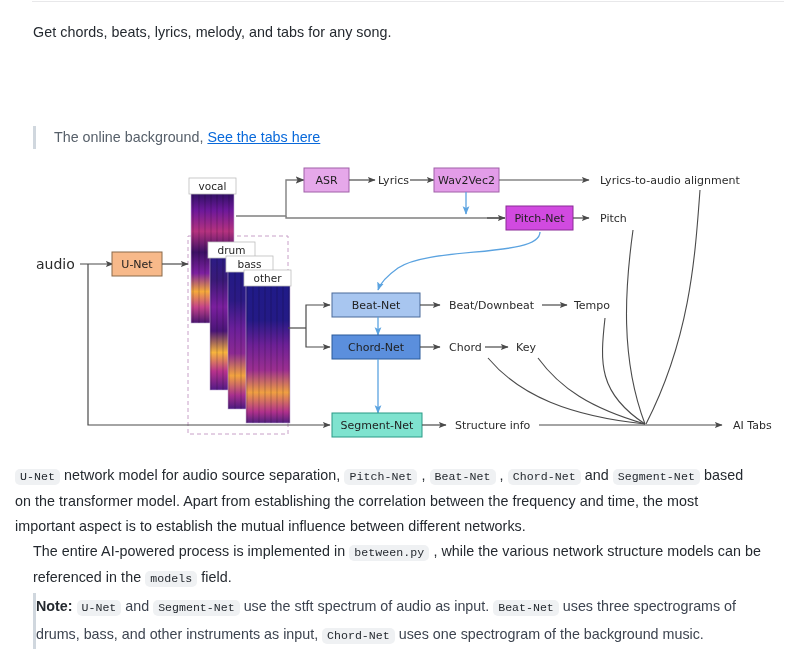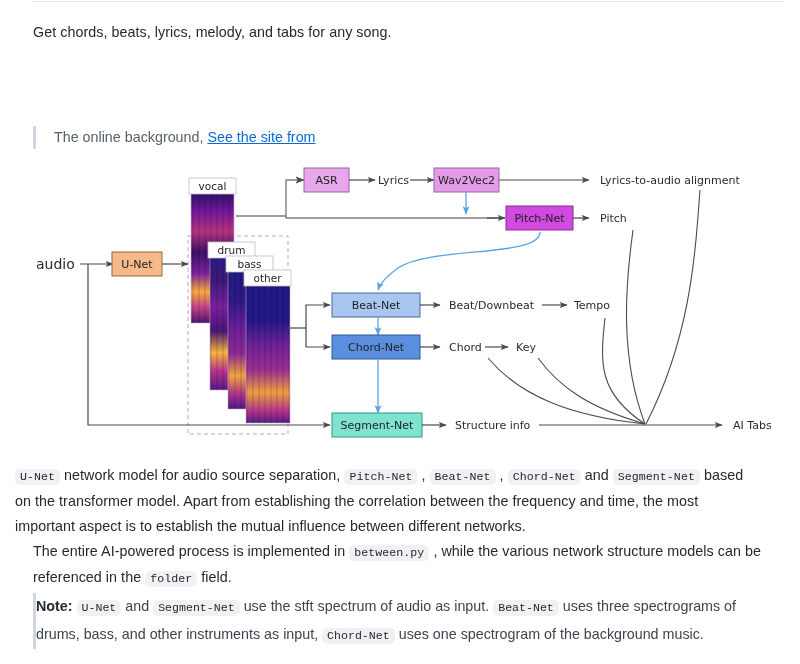--- a/index.html
+++ b/index.html
@@ -91,21 +91,21 @@
 
 <div id="page">
 
   <div class="top-rule"></div>
 
   <p class="para p1">Get chords, beats, lyrics, melody, and tabs for any song.</p>
 
 
   <div class="quote1">
     <span>The online background,</span>
-    <a href="#">See the site from</a>
+    <a href="#">See the tabs here</a>
   </div>
 
   <div class="diagram-wrap">
     <svg width="800" height="300" viewBox="0 0 800 300" xmlns="http://www.w3.org/2000/svg">
       <defs>
         <marker id="arr" markerWidth="7" markerHeight="7" refX="6" refY="3" orient="auto" markerUnits="strokeWidth">
           <path d="M0,0.4 L6.5,3 L0,5.6 L1.4,3 Z" fill="#4a4a4a"></path>
         </marker>
         <marker id="arrb" markerWidth="7" markerHeight="7" refX="6" refY="3" orient="auto" markerUnits="strokeWidth">
           <path d="M0,0.4 L6.5,3 L0,5.6 L1.4,3 Z" fill="#5ba3e0"></path>
@@ -268,21 +268,21 @@
       <path d="M488,200 C520,238 570,258 645,266" stroke="#4a4a4a" stroke-width="1.1" fill="none"></path>
       <text class="dtext" x="733" y="271">AI Tabs</text>
     </svg>
   </div>
 
   <p class="para p3">
     <code class="inline">U-Net</code><span> network model for audio source separation, </span><code class="inline">Pitch-Net</code><span> , </span><code class="inline">Beat-Net</code><span> , </span><code class="inline">Chord-Net</code><span> and </span><code class="inline">Segment-Net</code><span> based on the transformer model. Apart from establishing the correlation between the frequency and time, the most important aspect is to establish the mutual influence between different networks.</span>
   </p>
 
   <p class="para p4">
-    <span>The entire AI-powered process is implemented in </span><code class="inline">between.py</code><span> , while the various network structure models can be referenced in the </span><code class="inline">folder</code><span> field.</span>
+    <span>The entire AI-powered process is implemented in </span><code class="inline">between.py</code><span> , while the various network structure models can be referenced in the </span><code class="inline">models</code><span> field.</span>
   </p>
 
   <div class="note">
     <b>Note:</b>
     <code class="inline">U-Net</code><span> and </span><code class="inline">Segment-Net</code><span> use the stft spectrum of audio as input. </span><code class="inline">Beat-Net</code><span> uses three spectrograms of drums, bass, and other instruments as input, </span><code class="inline">Chord-Net</code><span> uses one spectrogram of the background music.</span>
   </div>
 
 </div>
 
 </body></html>

